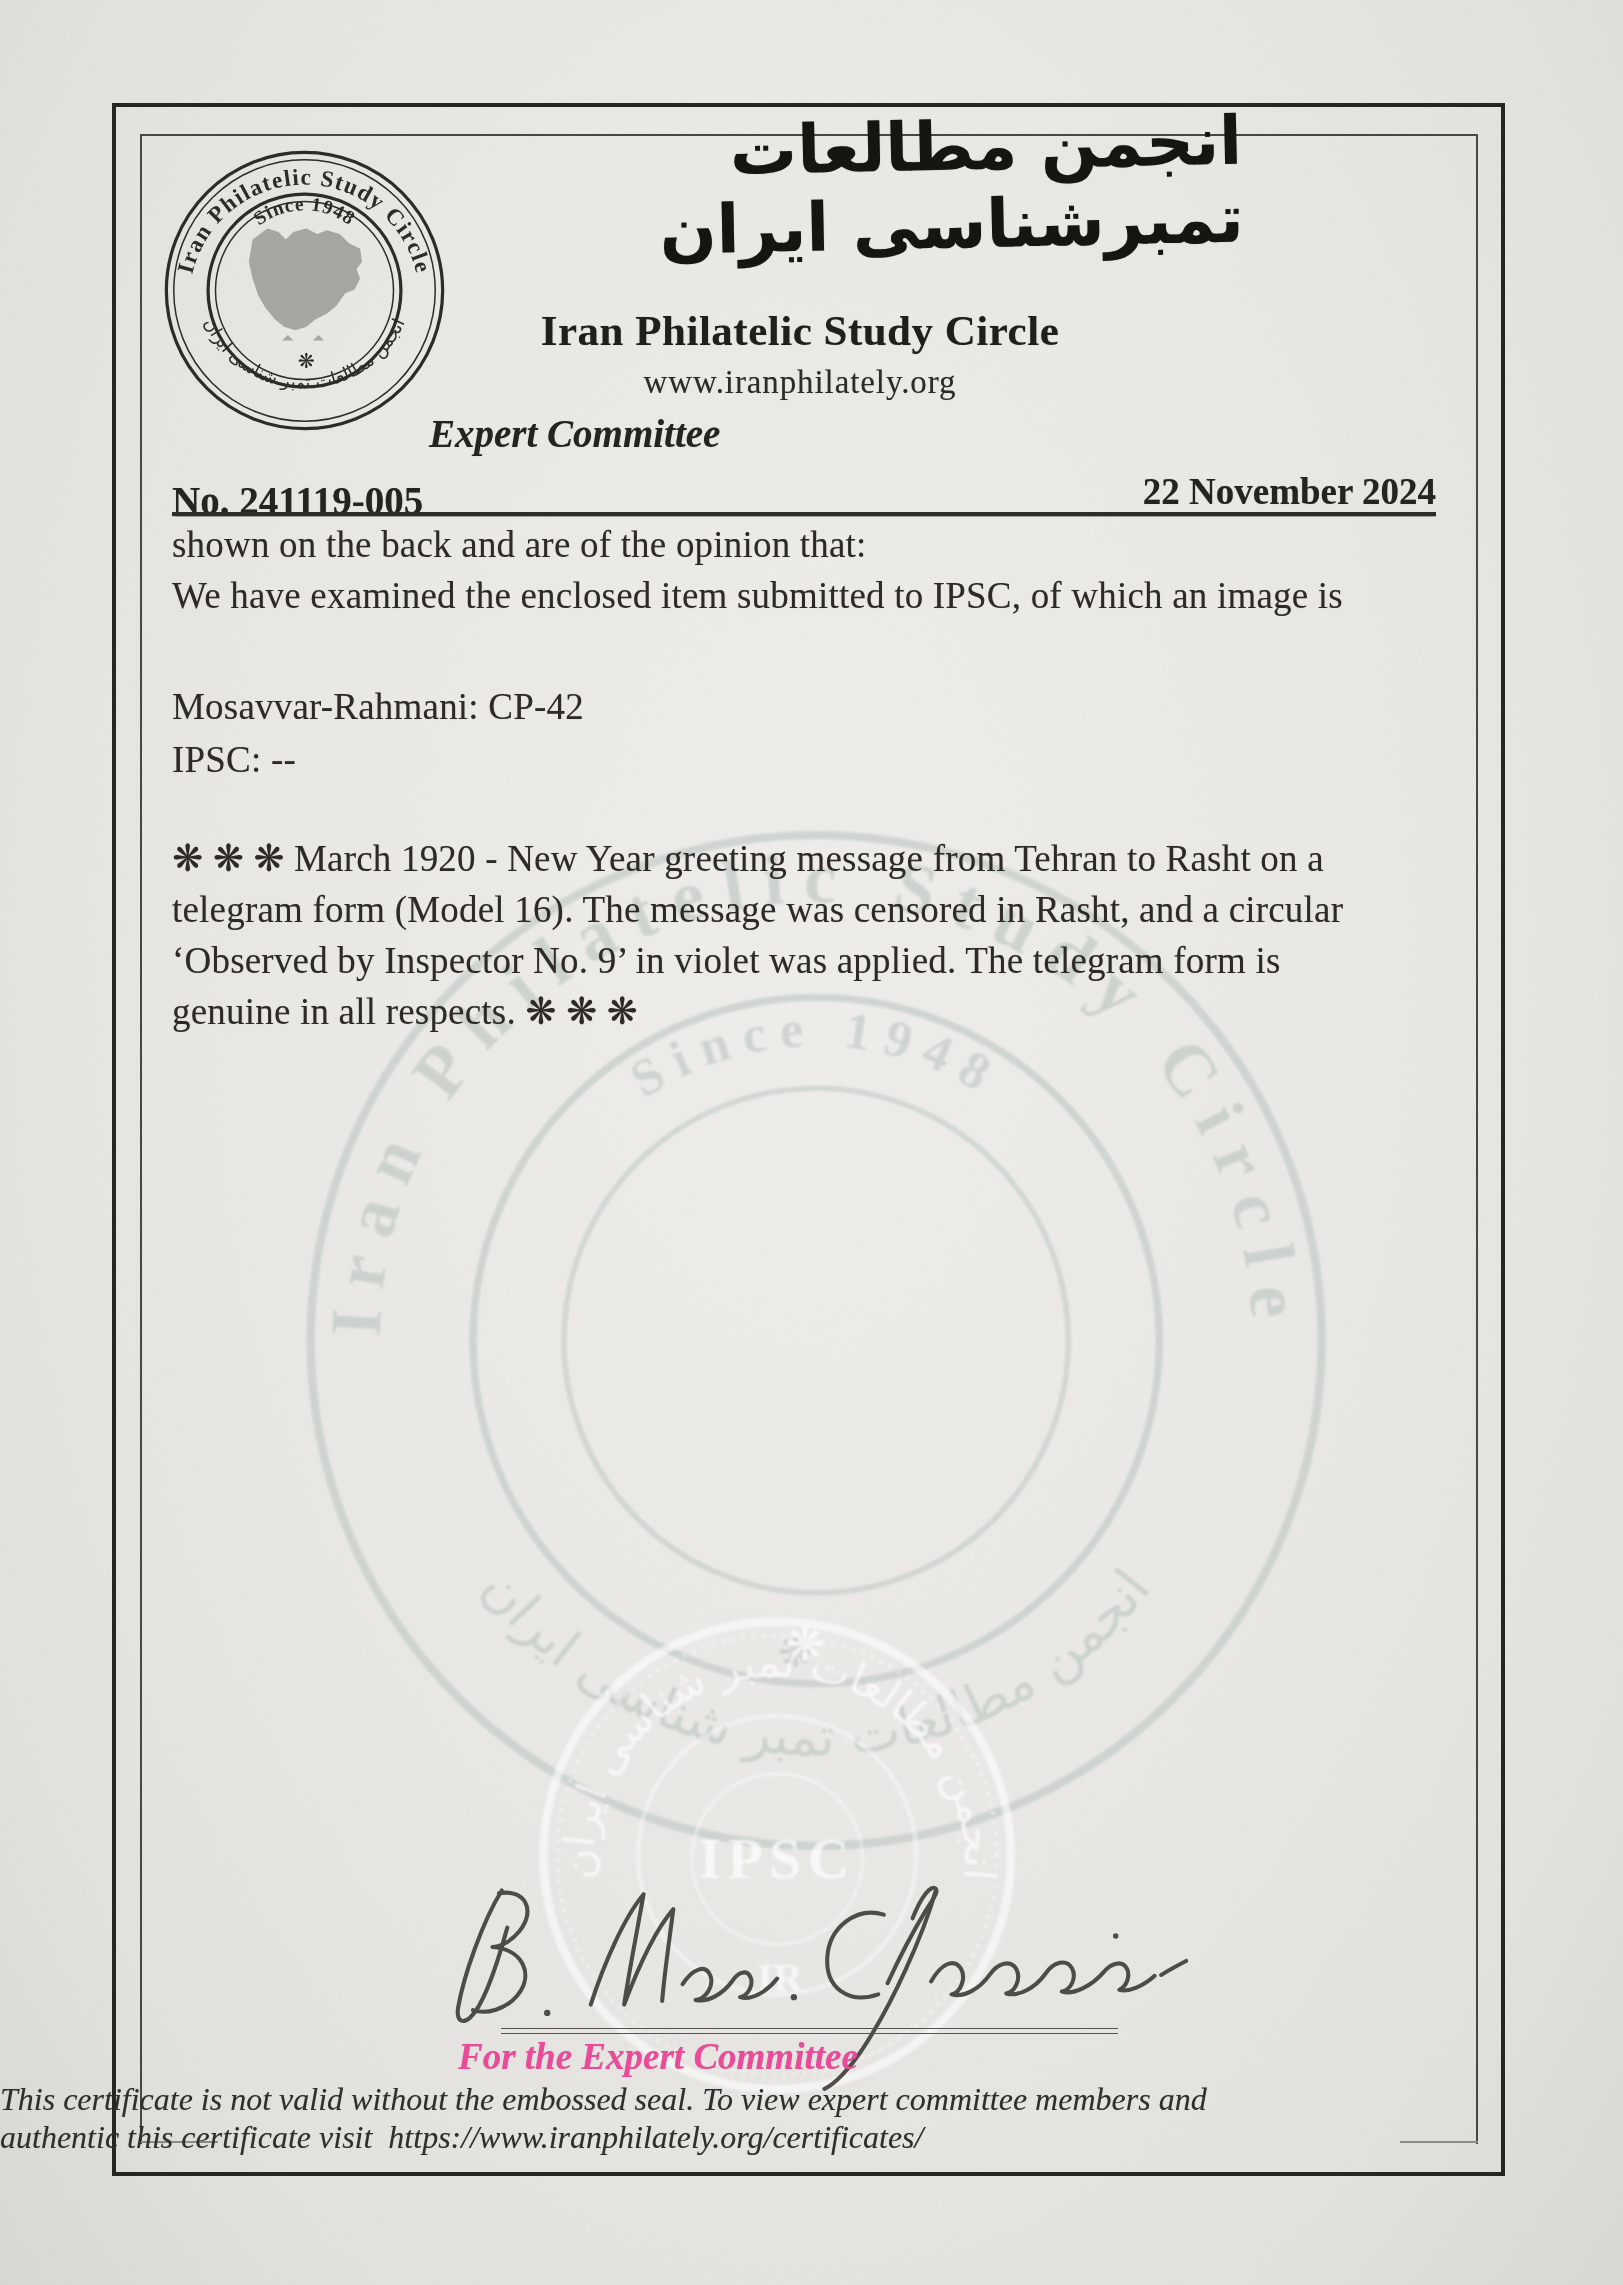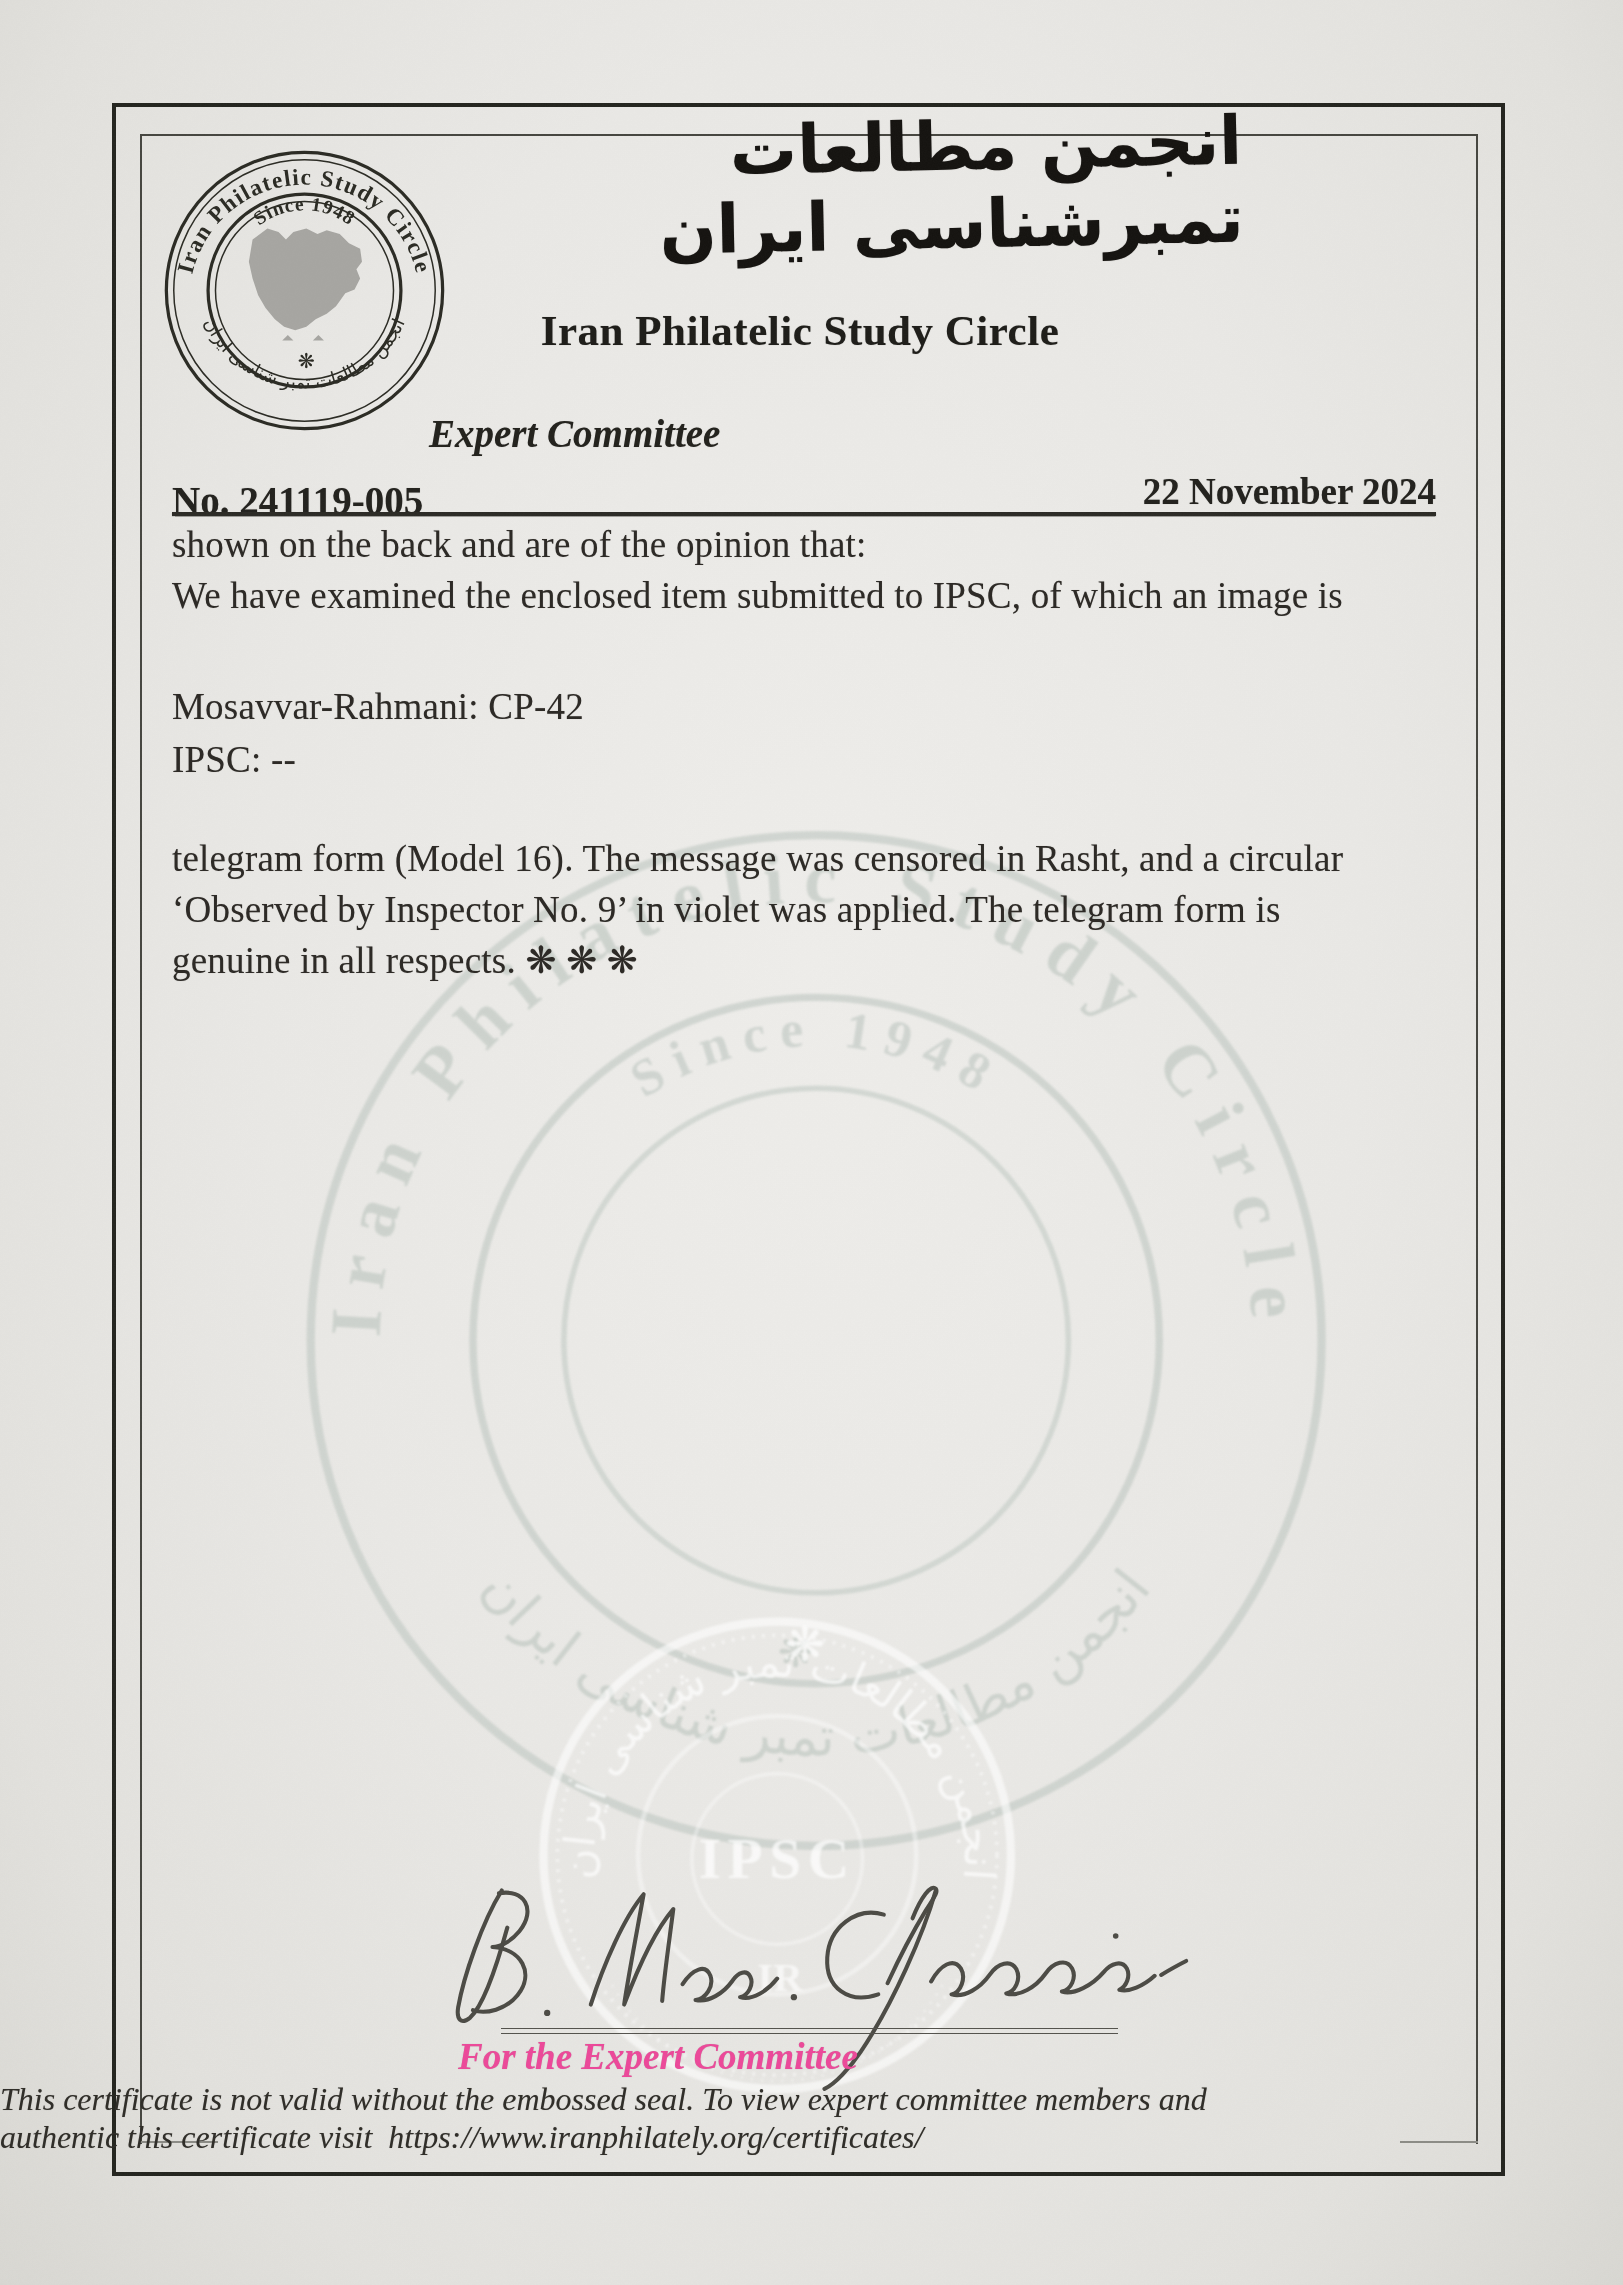--- a/index.html
+++ b/index.html
@@ -155,37 +155,39 @@
       <textPath href="#lg-since" startOffset="50%" text-anchor="middle">Since 1948</textPath>
     </text>
     <polygon fill="#a6a5a1" points="102,103 118,91 130,95 138,103 146,95 160,91 172,97 182,93 196,97 206,107 218,113 220,127 214,135 218,145 212,157 202,161 192,175 182,183 170,189 160,197 148,201 136,197 126,189 116,177 108,163 102,145 98,127"></polygon>
     <polygon points="140,206 146,212 134,212" fill="#a6a5a1"></polygon>
     <polygon points="173,206 179,212 167,212" fill="#a6a5a1"></polygon>
     <text x="160" y="242" font-size="22" text-anchor="middle" fill="#2a2a23" font-family="DejaVu Sans, sans-serif">❋</text>
   </svg>
 
   <div class="calligraphy">انجمن مطالعات تمبرشناسی ایران</div>
   <div class="org-title">Iran Philatelic Study Circle</div>
+  <div class="org-site">www.iranphilately.org</div>
   <div class="committee">Expert Committee</div>
 
   <div class="cert-no">No. 241119-005</div>
   <div class="cert-date">22 November 2024</div>
   <div class="head-rule"></div>
 
   <div class="intro">
     <div class="bodyline">shown on the back and are of the opinion that:</div>
     <div class="bodyline">We have examined the enclosed item submitted to IPSC, of which an image is</div>
   </div>
 
   <div class="refs">
     <div class="bodyline">Mosavvar-Rahmani: CP-42</div>
     <div class="bodyline">IPSC: --</div>
   </div>
 
   <div class="opinion">
+    <div class="bodyline">❋ ❋ ❋ March 1920 - New Year greeting message from Tehran to Rasht on a</div>
     <div class="bodyline">telegram form (Model 16). The message was censored in Rasht, and a circular</div>
     <div class="bodyline">‘Observed by Inspector No. 9’ in violet was applied. The telegram form is</div>
     <div class="bodyline">genuine in all respects. ❋ ❋ ❋</div>
   </div>
 
   <svg width="1623" height="2286" viewBox="0 0 1750 2464">
     <g stroke="#43423c" stroke-width="4.4" fill="none" stroke-linecap="round" stroke-linejoin="round" opacity="0.95">
       <path d="M 541,2038 C 520,2072 500,2130 494,2164 C 492,2177 497,2183 507,2175 C 521,2162 536,2118 547,2078"></path>
       <path d="M 538,2041 C 565,2036 579,2058 560,2082 C 551,2093 539,2099 531,2099 C 562,2101 577,2127 558,2151 C 546,2166 524,2172 510,2167"></path>
       <path d="M 637,2161 C 651,2117 673,2067 694,2042 C 687,2081 677,2133 673,2161 C 688,2121 707,2080 726,2058 C 722,2090 716,2130 714,2157"></path>

